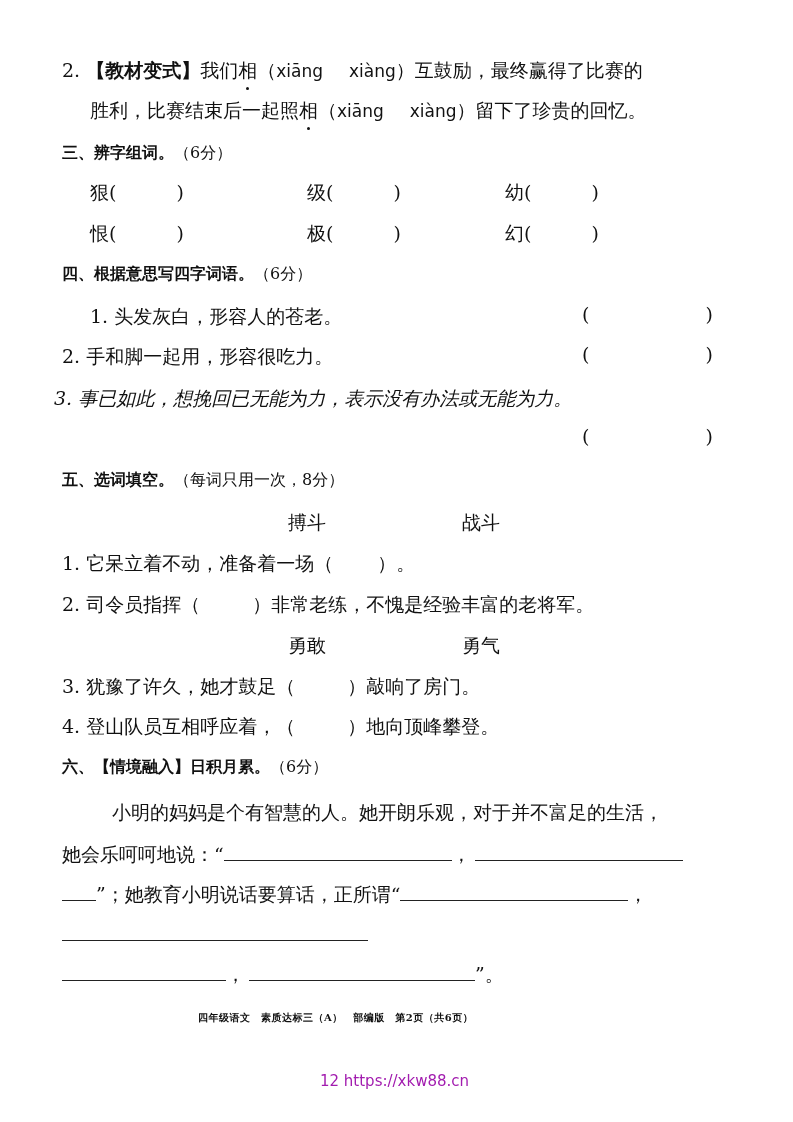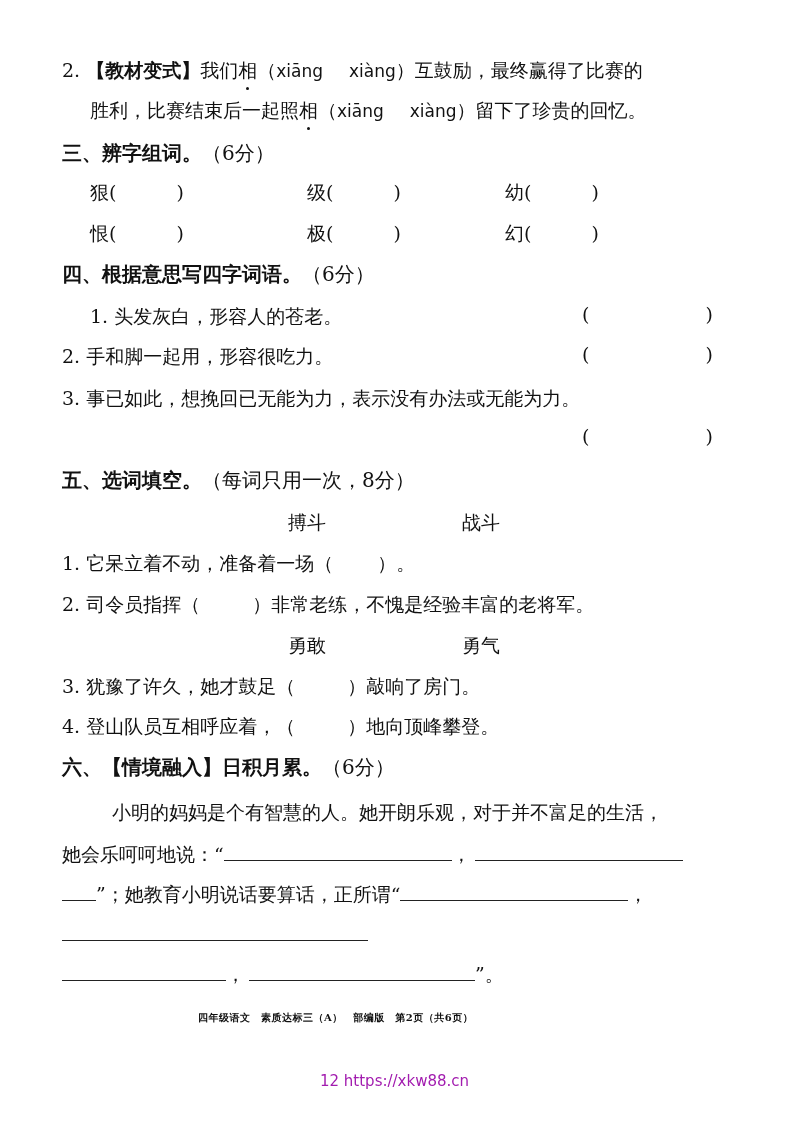--- a/index.html
+++ b/index.html
@@ -3,21 +3,21 @@
   <meta charset="utf-8">
   <style>
     html, body { margin: 0; padding: 0; background: #ffffff; }
     body {
       width: 793px; height: 1122px; position: relative; overflow: hidden;
       font-family: "DejaVu Serif", "Liberation Serif", serif;
       color: #111;
     }
     .abs { position: absolute; white-space: nowrap; }
     .txt { font-size: 19px; line-height: 24px; }
-    .hdr { font-size: 20px; line-height: 26px; font-weight: bold; font-family: "DejaVu Sans", "Liberation Sans", sans-serif; }
+    .hdr { font-size: 16px; line-height: 26px; font-weight: bold; font-family: "DejaVu Sans", "Liberation Sans", sans-serif; }
     .hdr .pts { font-weight: normal; font-family: "DejaVu Serif", "Liberation Serif", serif; }
     .py { font-family: "DejaVu Sans", "Liberation Sans", sans-serif; font-size: 17px; }
     .bold { font-weight: bold; font-family: "DejaVu Sans", "Liberation Sans", sans-serif; }
     .dotchar { position: relative; display: inline-block; }
     .dotchar::after {
       content: ""; position: absolute; left: 50%; bottom: -8px;
       width: 3px; height: 3px; margin-left: -1.5px; background: #111; border-radius: 50%;
     }
     .blank { display: inline-block; border-bottom: 1.5px solid #222; height: 18px; vertical-align: baseline; }
     .paren { display: inline-block; }
@@ -69,21 +69,21 @@
   <span>(</span><span class="paren" style="width:116px"></span><span>)</span>
 </div>
 
 <div class="abs txt" style="left:62px; top:344px;">
   <span>2. 手和脚一起用，形容很吃力。</span>
 </div>
 <div class="abs txt" style="left:582px; top:342px;">
   <span>(</span><span class="paren" style="width:116px"></span><span>)</span>
 </div>
 
-<div class="abs txt" style="left:62px; top:386px;">
+<div class="abs txt" style="left:54px; top:386px;font-style:italic;">
   <span>3. 事已如此，想挽回已无能为力，表示没有办法或无能为力。</span>
 </div>
 <div class="abs txt" style="left:582px; top:424px;">
   <span>(</span><span class="paren" style="width:116px"></span><span>)</span>
 </div>
 
 <div class="abs hdr" style="left:62px; top:467px;">
   <span>五、选词填空。</span><span class="pts">（每词只用一次，8分）</span>
 </div>
 

